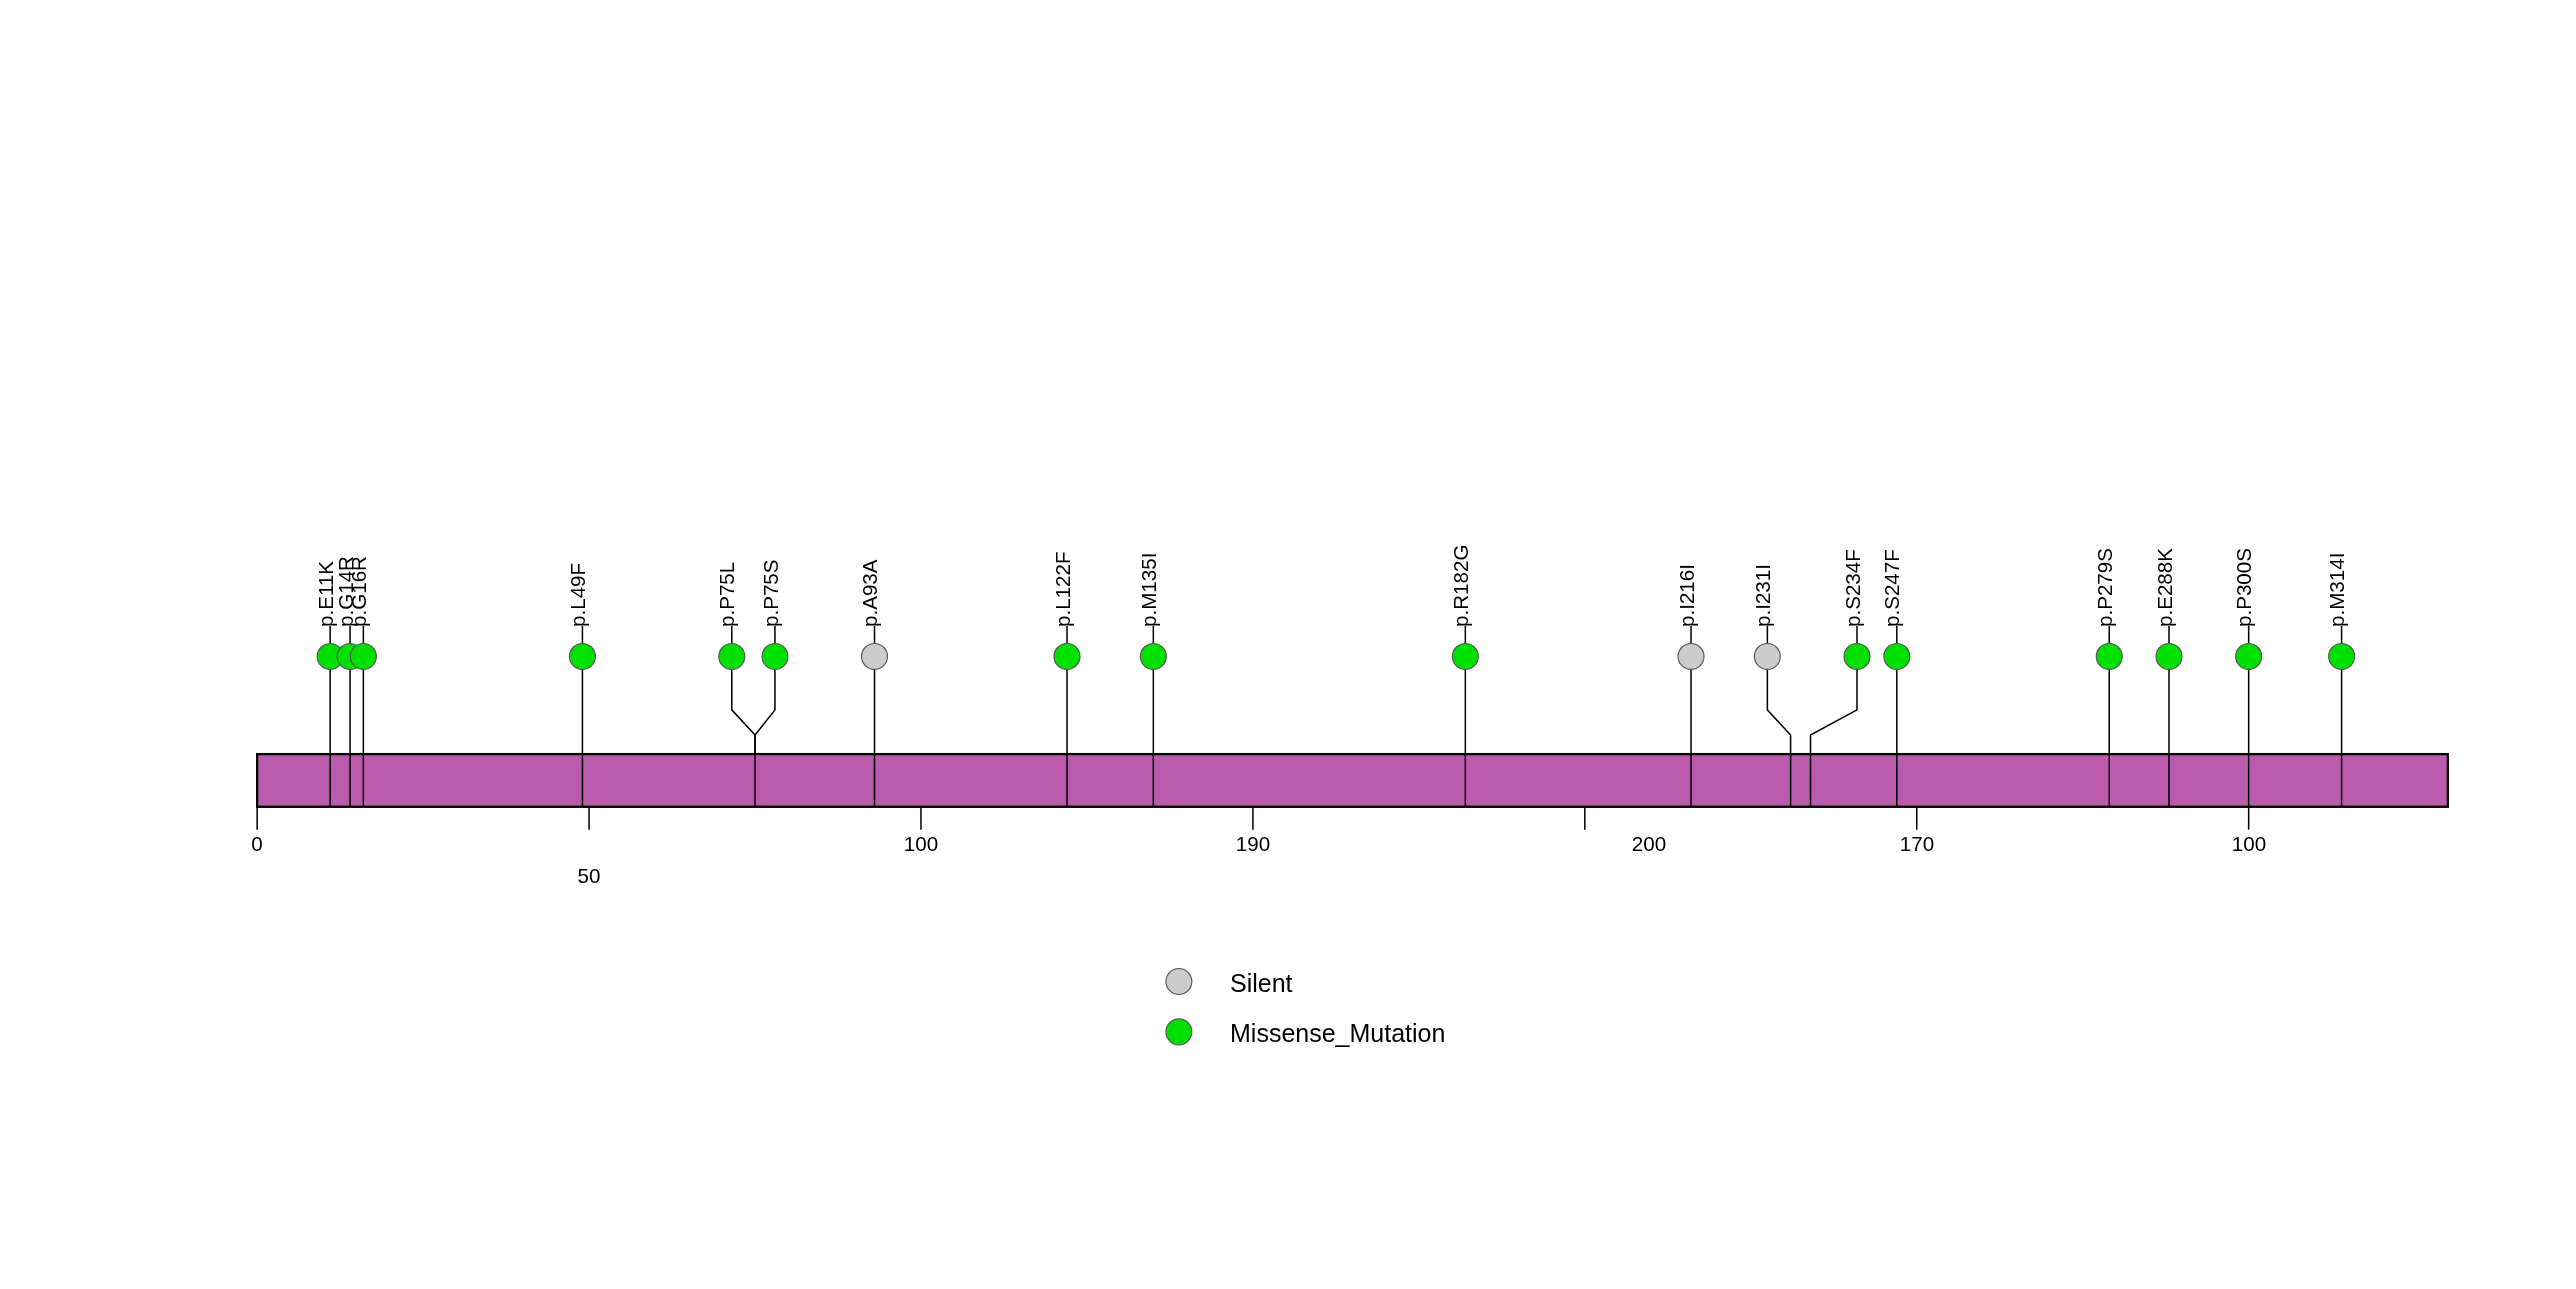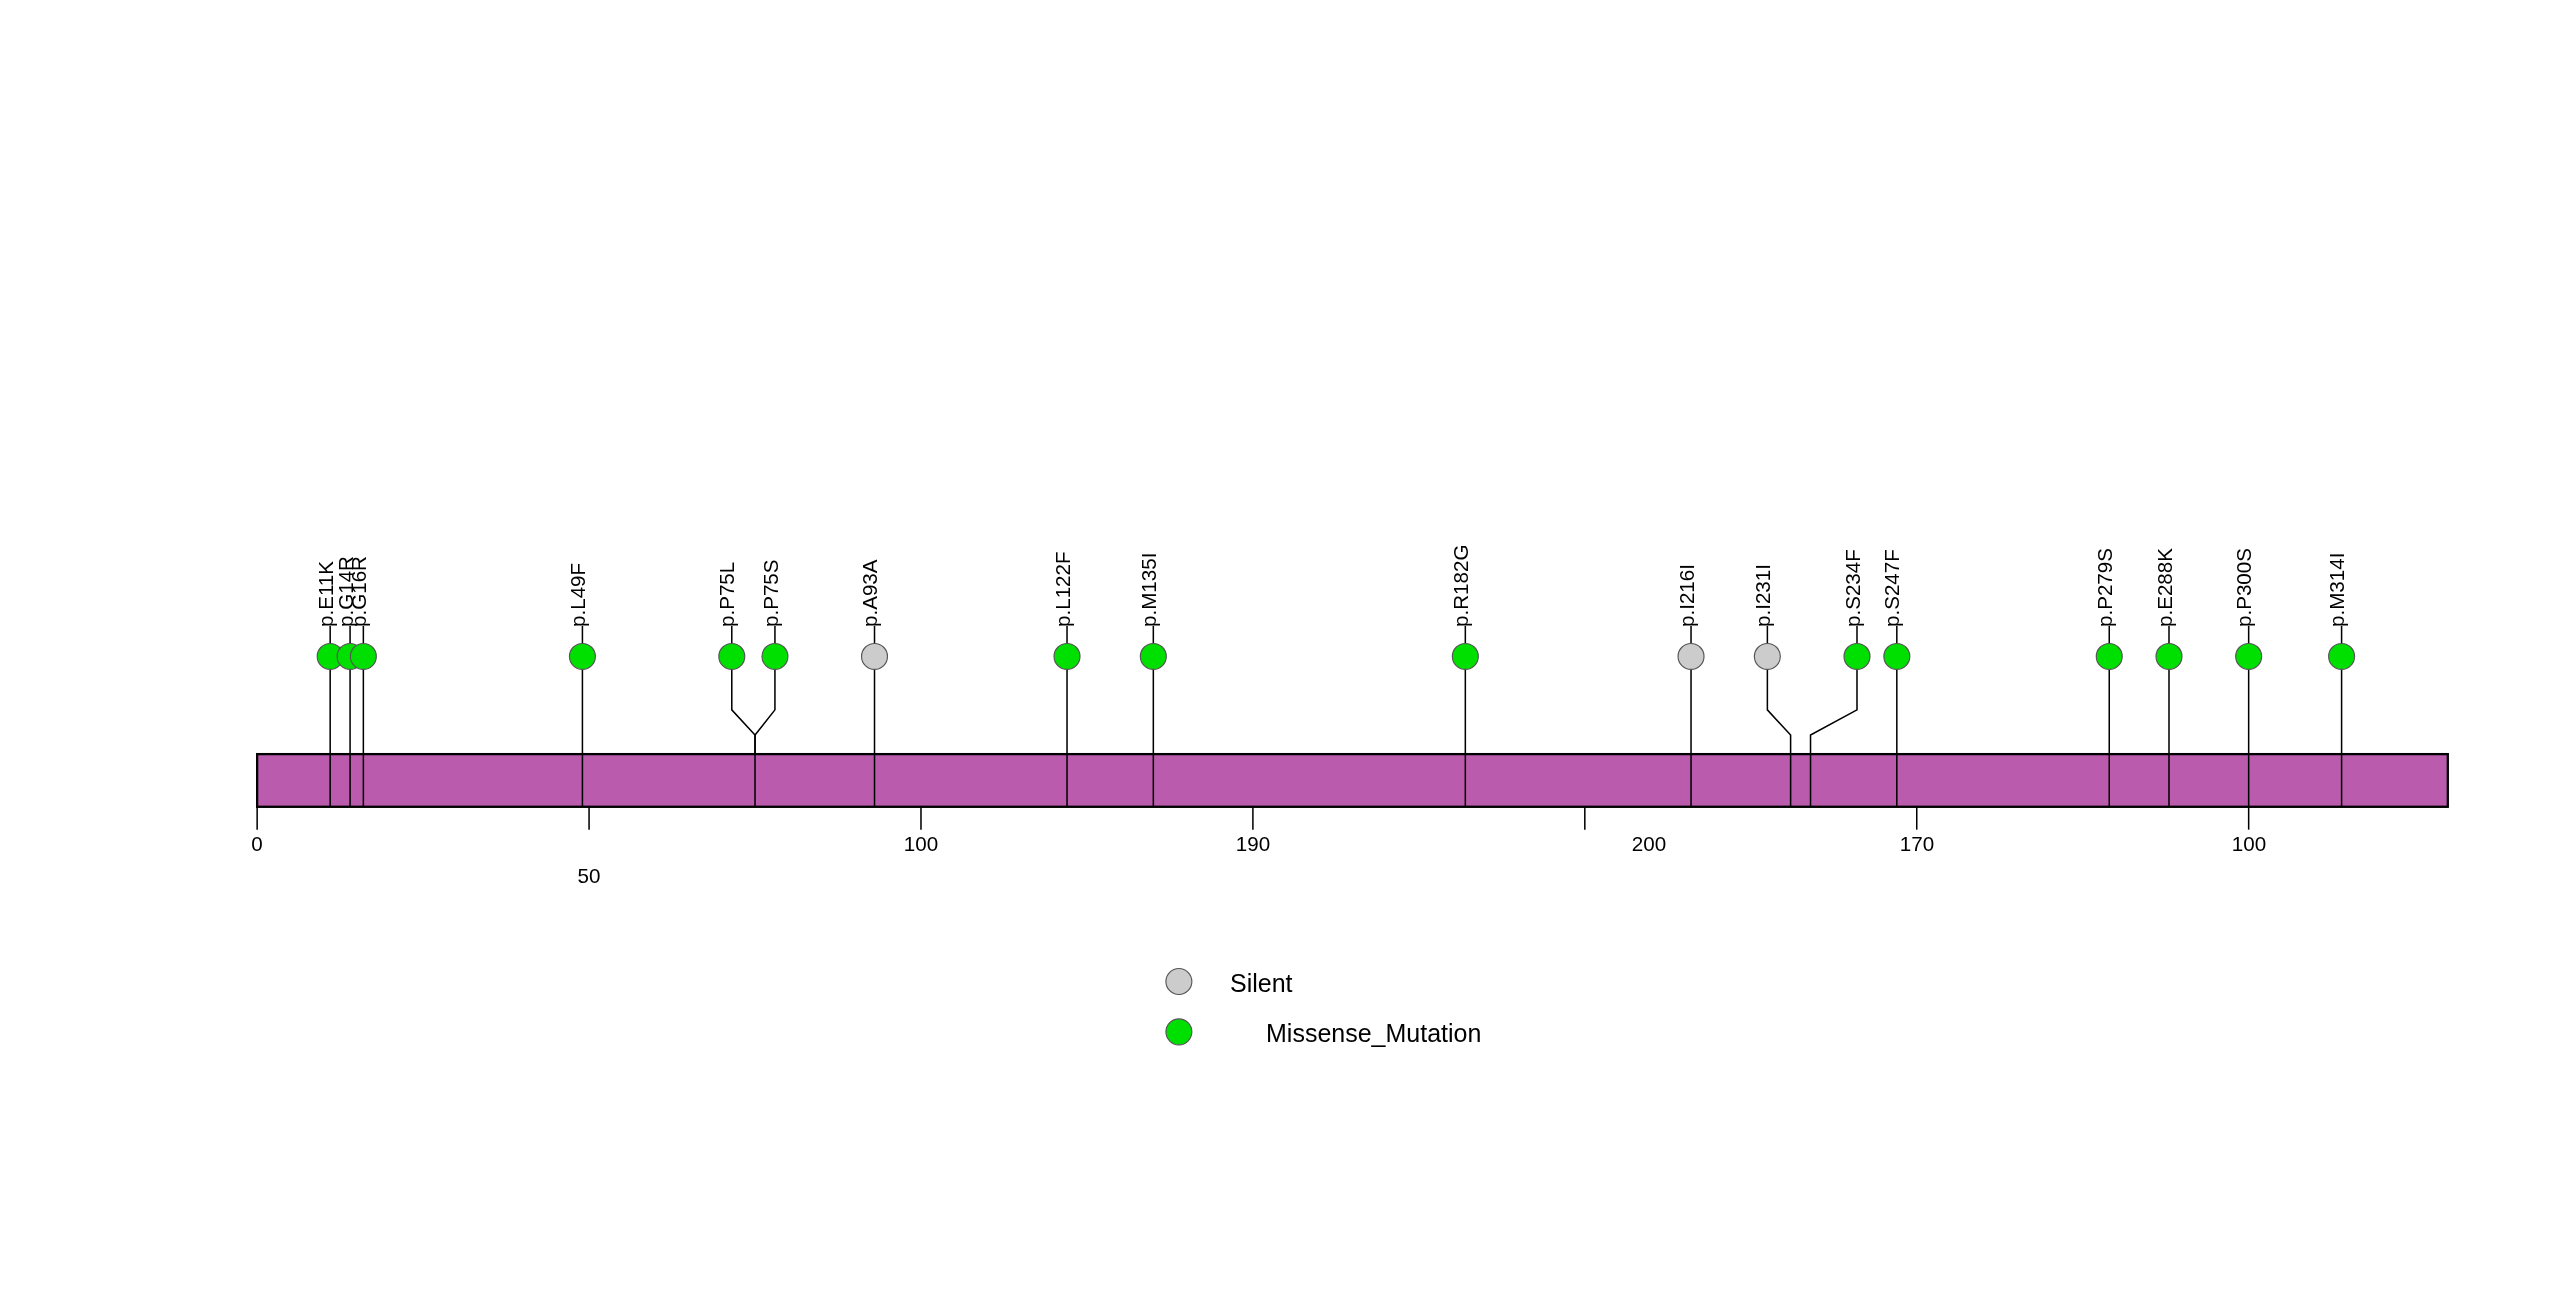--- a/index.html
+++ b/index.html
@@ -159,17 +159,17 @@
       <div class="axis-tick-label" style="left: 257px; top: 832px;">0</div>
       <div class="axis-tick-label" style="left: 589px; top: 864px;">50</div>
       <div class="axis-tick-label" style="left: 921px; top: 832px;">100</div>
       <div class="axis-tick-label" style="left: 1253px; top: 832px;">190</div>
       <div class="axis-tick-label" style="left: 1649px; top: 832px;">200</div>
       <div class="axis-tick-label" style="left: 1917px; top: 832px;">170</div>
       <div class="axis-tick-label" style="left: 2249px; top: 832px;">100</div>
     </div>
   <div id="legend-layer">
       <div class="legend-label" style="left: 1230px; top: 969px;">Silent</div>
-      <div class="legend-label" style="left: 1230px; top: 1019px; margin-left: 36px;">Missense_Mutation</div>
+      <div class="legend-label" style="left: 1230px; top: 1019px;">Missense_Mutation</div>
     </div>
 
 </div>
 
 
 </body></html>

